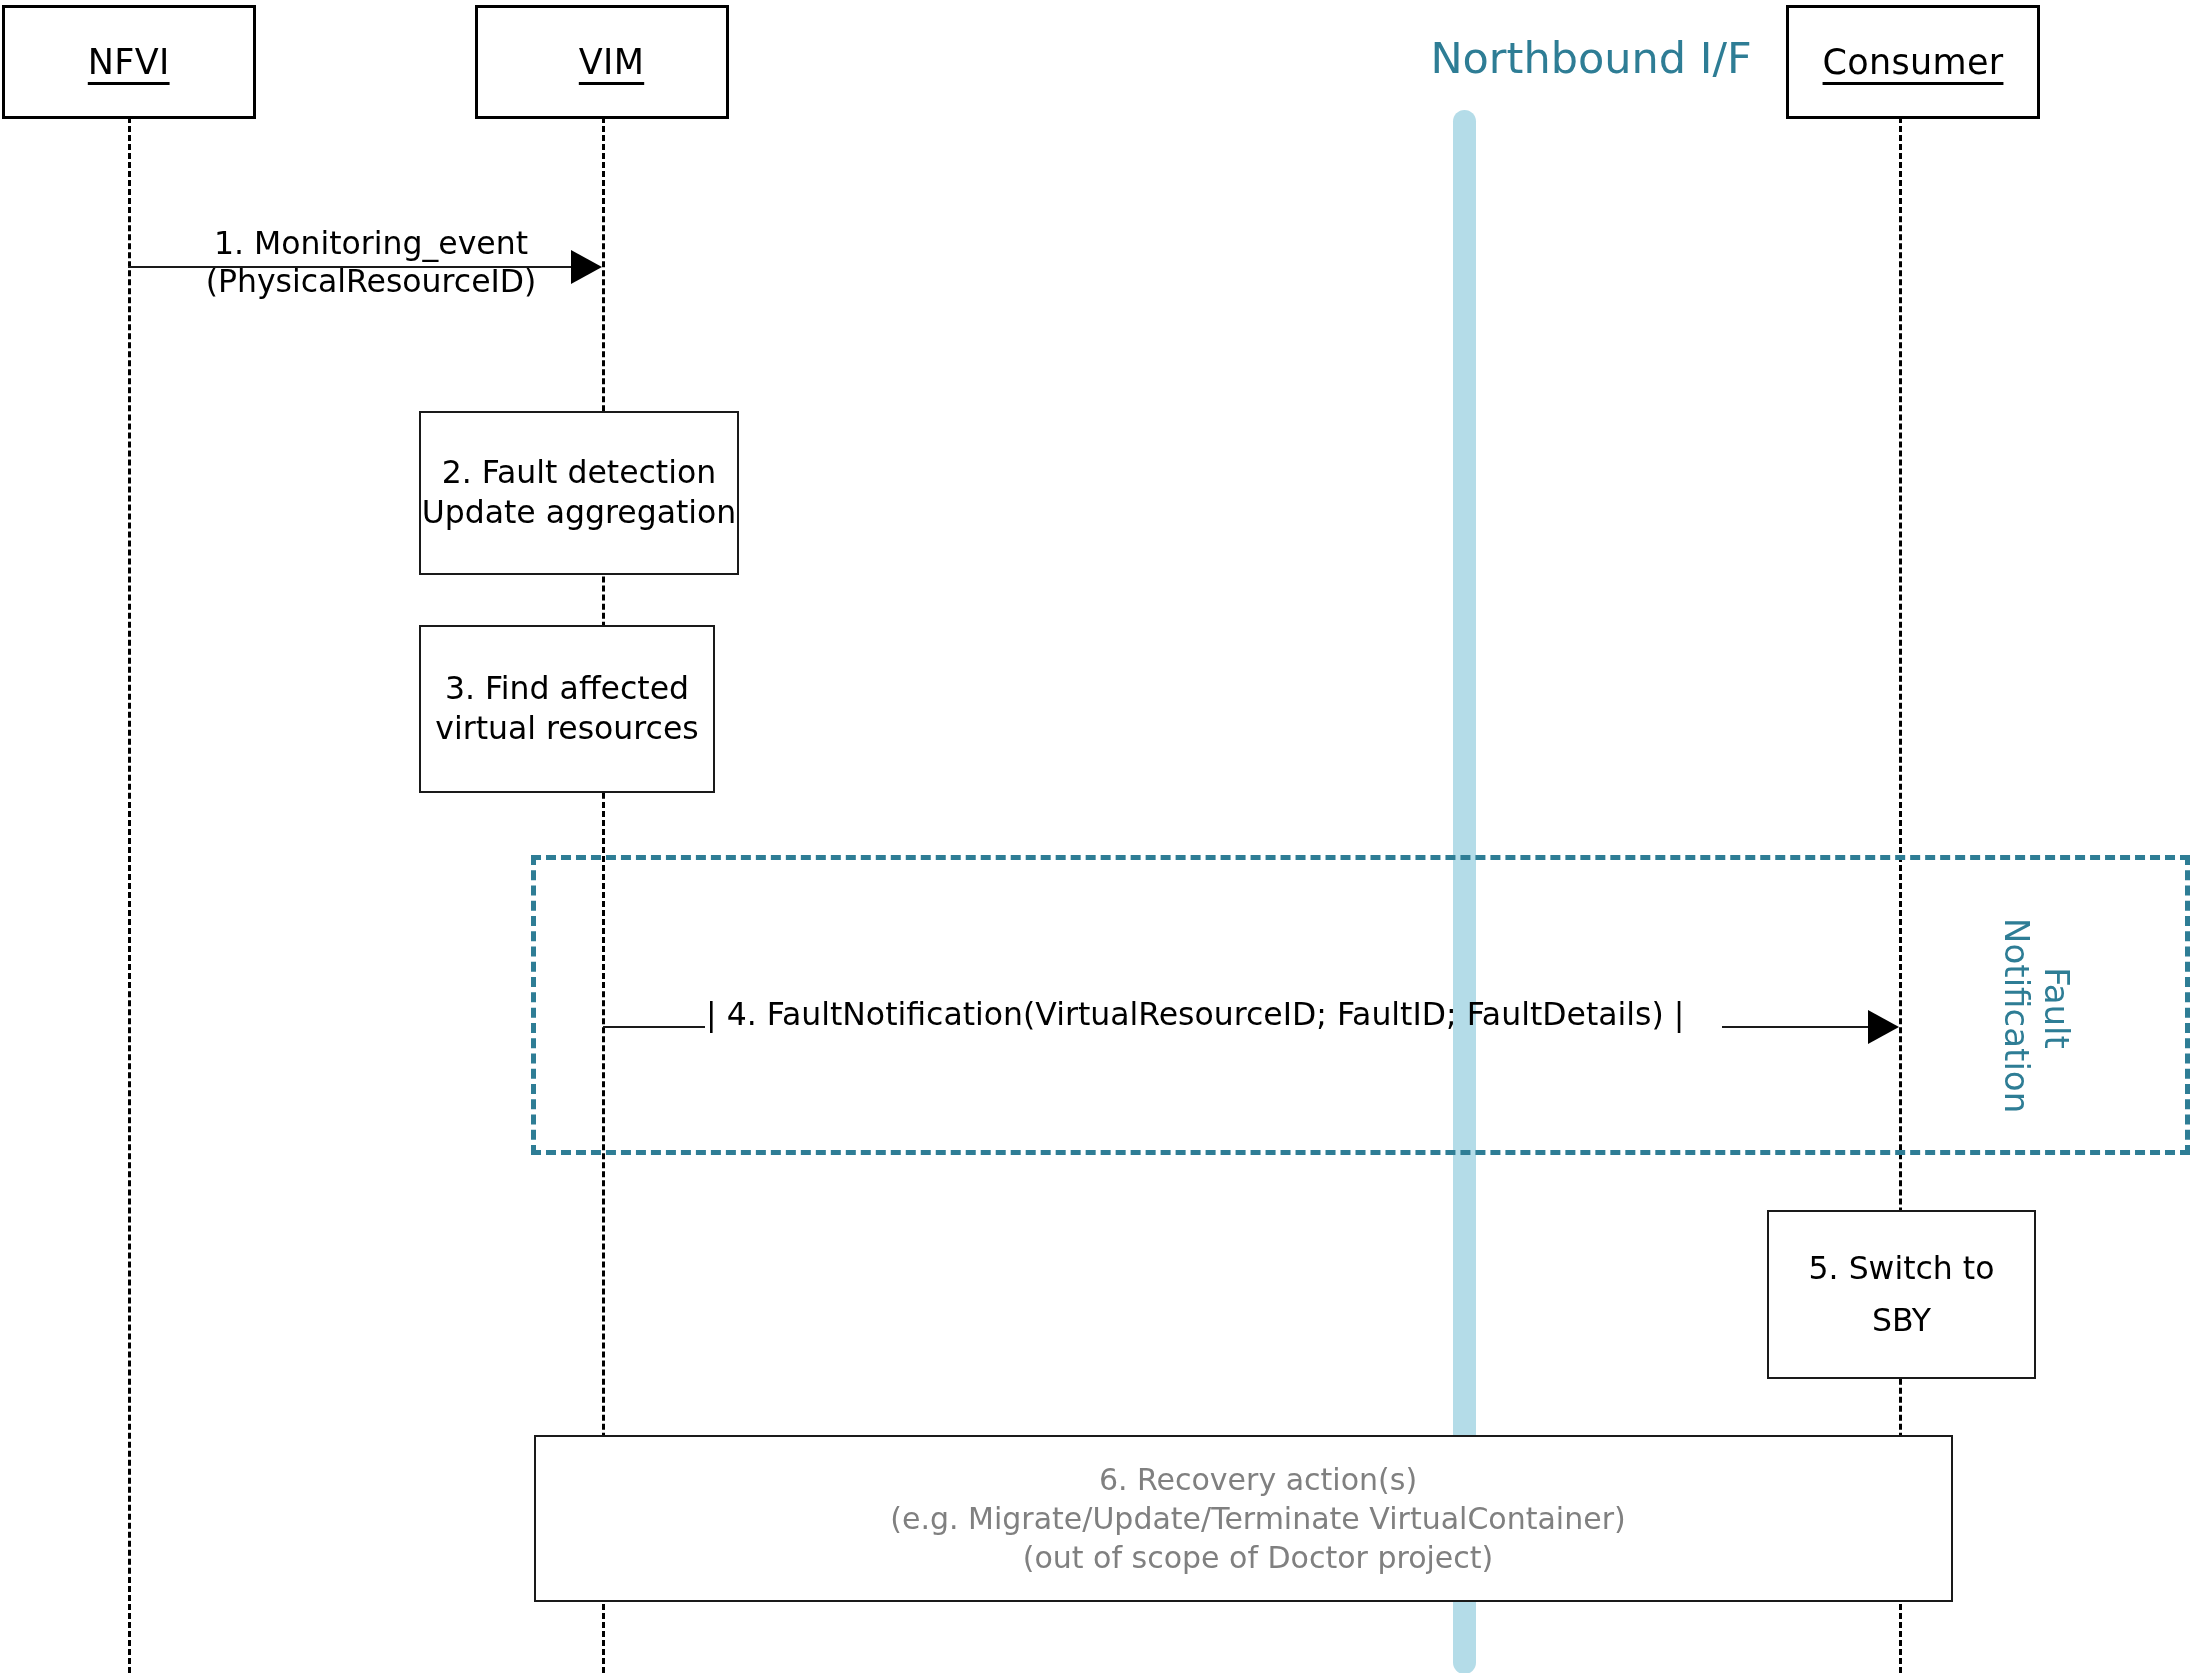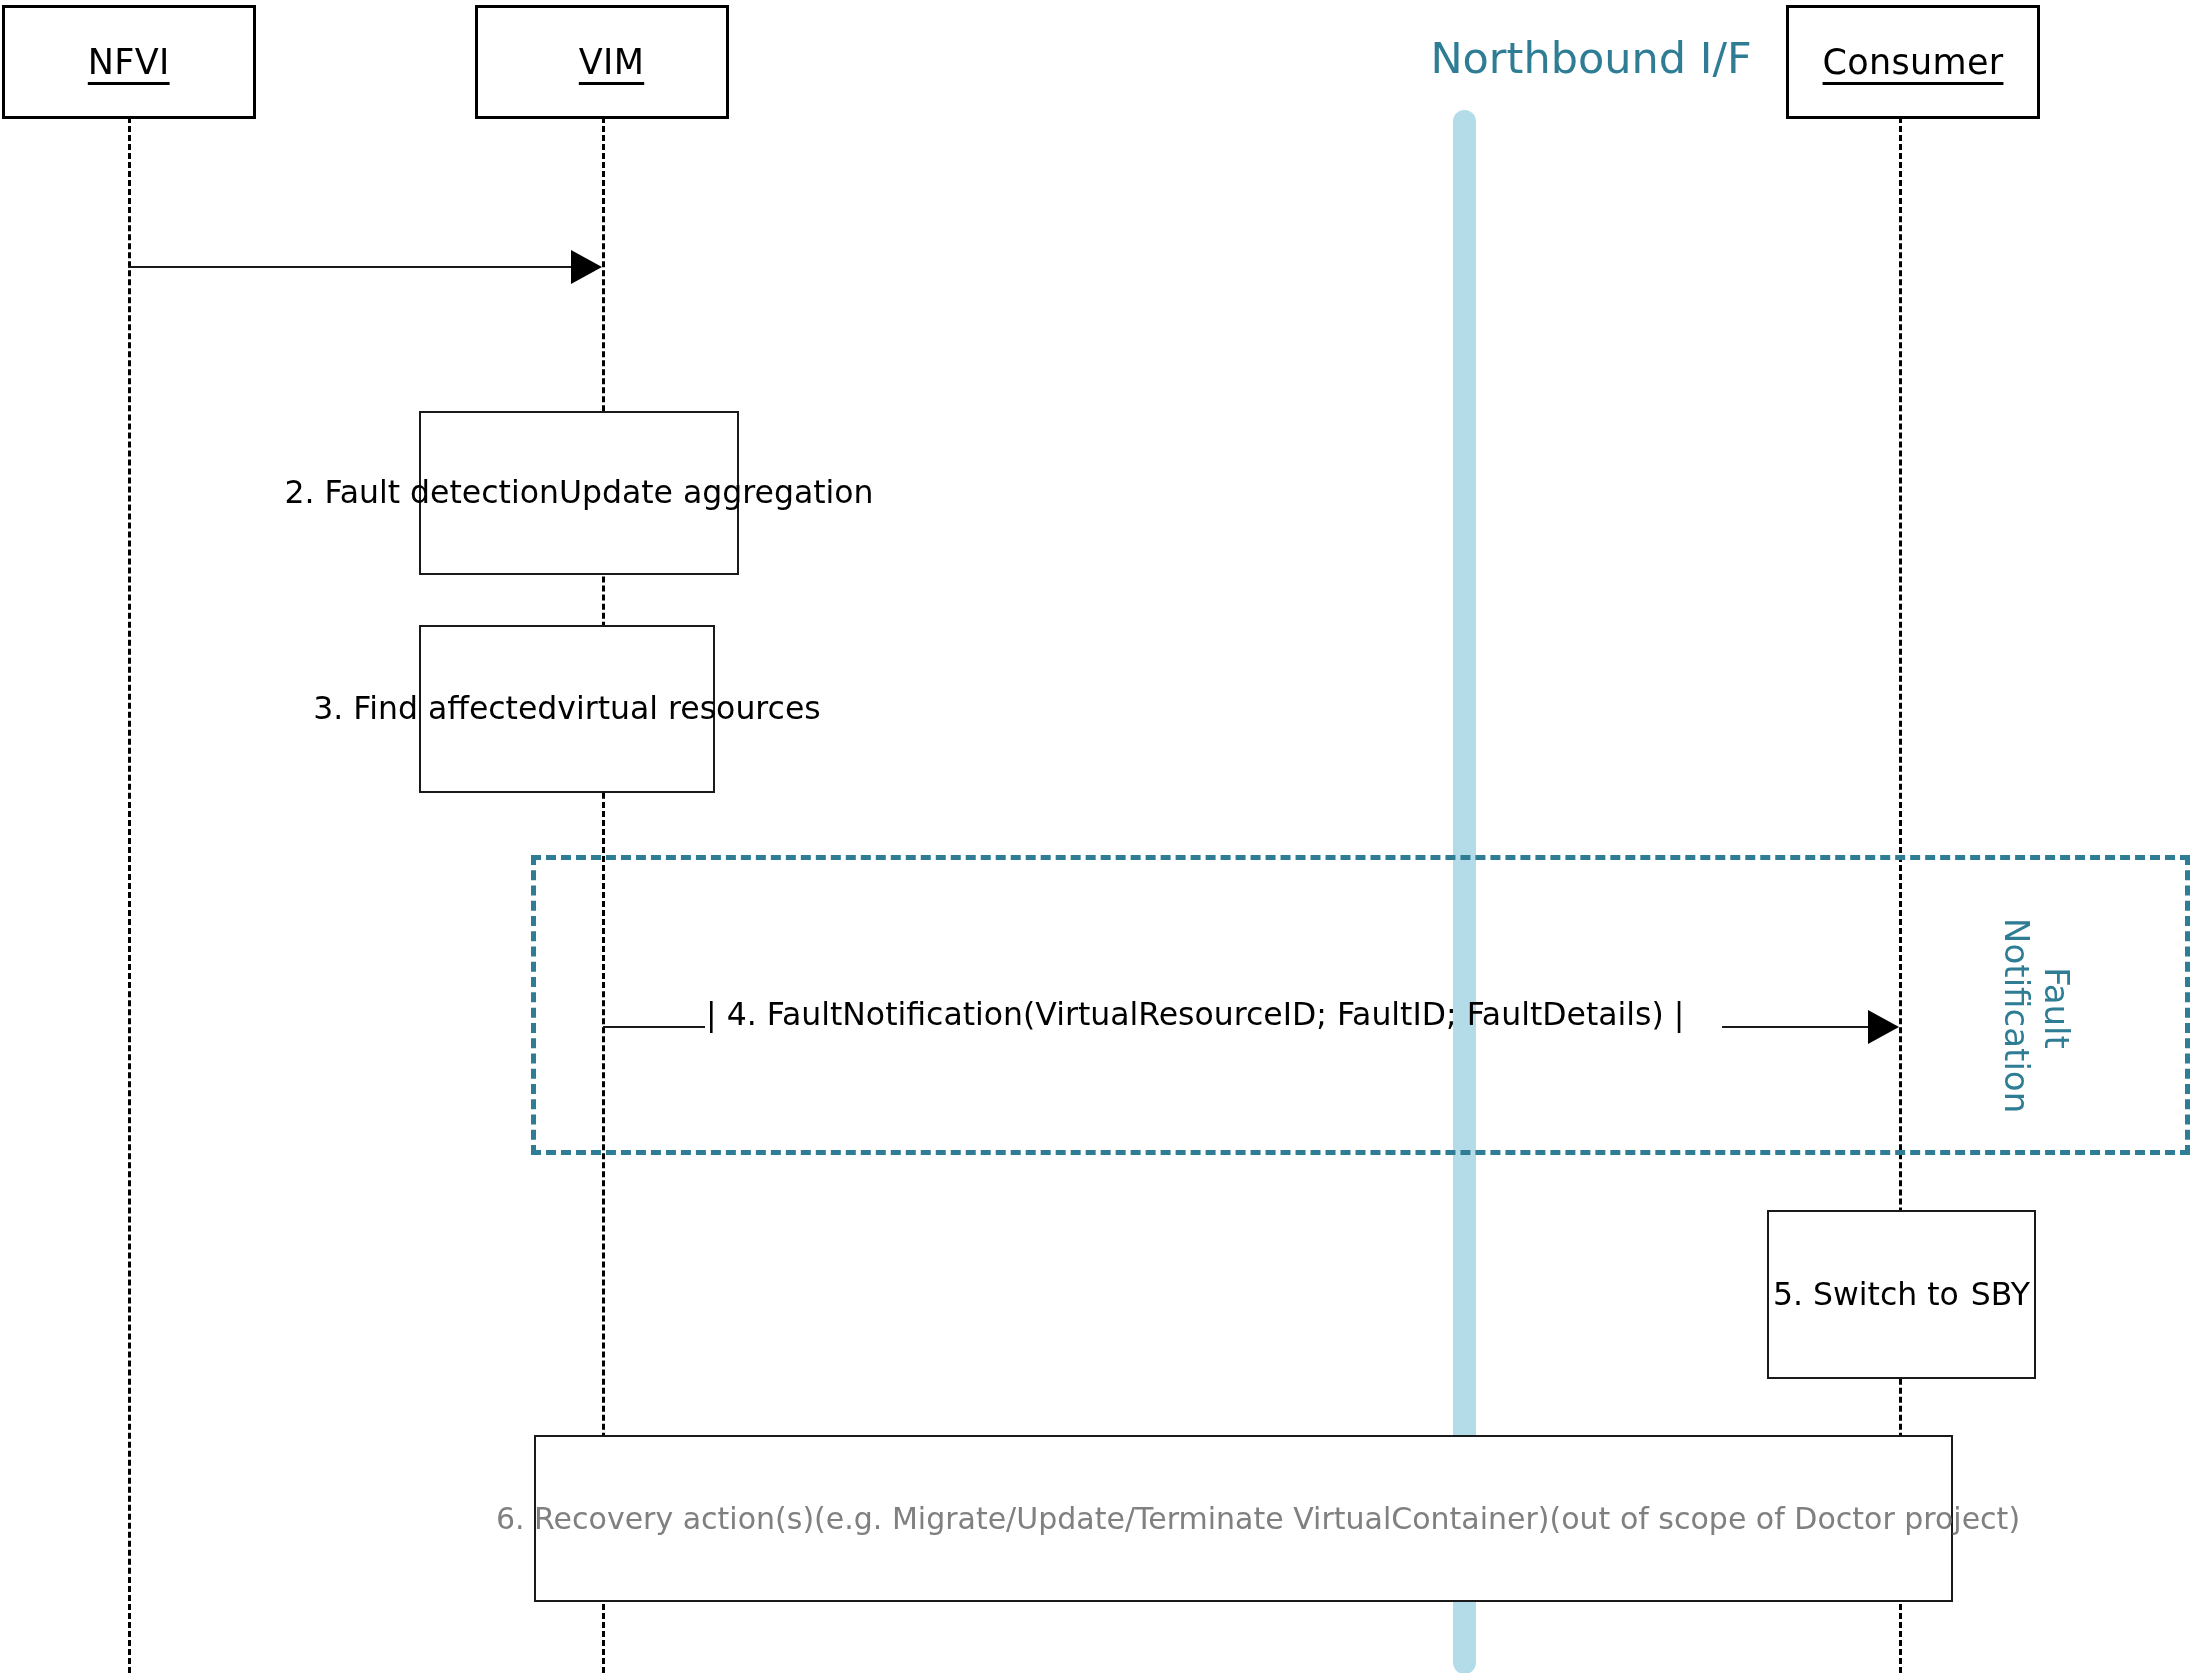--- a/index.html
+++ b/index.html
@@ -57,21 +57,21 @@
     border-radius: 12.4px;
   }
 
   
   .actionbox {
     position: absolute;
     box-sizing: border-box;
     border: 2.3px solid #1a1a1a;
     background: #ffffff;
     display: flex;
-    flex-direction: row;
+    flex-direction: column;
     align-items: center;
     justify-content: center;
     text-align: center;
   }
   .actionbox .line {
     font-size: 31.5px;
     color: #000000;
     line-height: 1.26;
     white-space: nowrap;
   }
@@ -143,20 +143,24 @@
   <div class="participant" style="left:475px; top:4.5px; width:254px; height:114px;padding-left:19px;">
     <span class="plabel">VIM</span>
   </div>
 
   <div class="participant" style="left:1786px; top:4.5px; width:254px; height:114px;">
     <span class="plabel">Consumer</span>
   </div>
 
   <div class="msgline" style="left:128px; top:266px; width:444px;"></div>
   <div class="arrowhead" style="left:571px; top:250px;"></div>
+  <div class="msglabel centered" style="left:371px; top:224px;">
+    <div>1. Monitoring_event</div>
+    <div>(PhysicalResourceID)</div>
+  </div>
 
   <div class="actionbox" style="left:419px; top:411px; width:320px; height:164px;">
     <div class="line">2. Fault detection</div>
     <div class="line">Update aggregation</div>
   </div>
 
   <div class="actionbox" style="left:419px; top:613px; width:296px; height:168px;margin-top:12px;">
     <div class="line">3. Find affected</div>
     <div class="line">virtual resources</div>
   </div>

